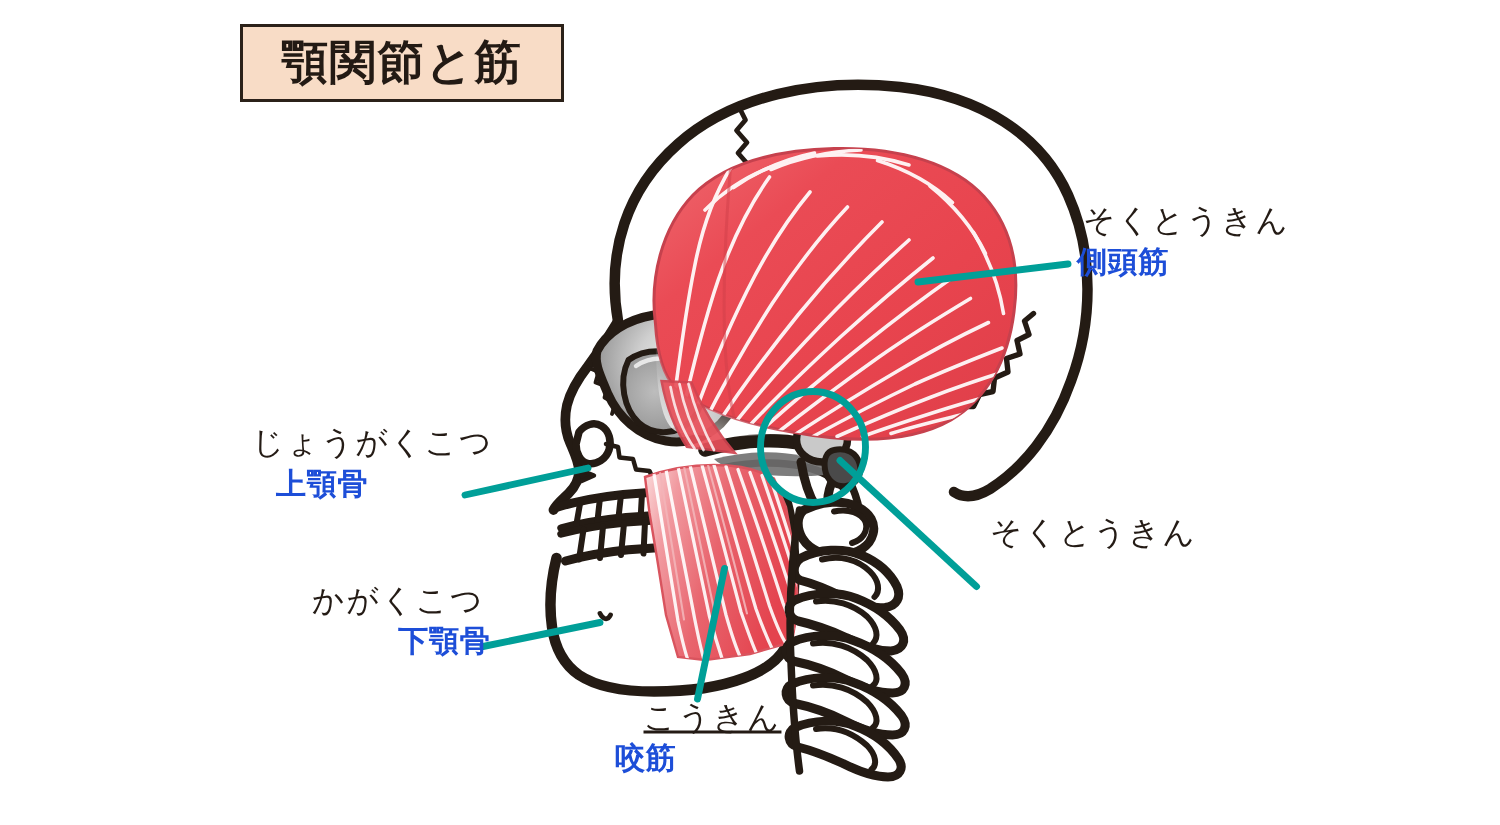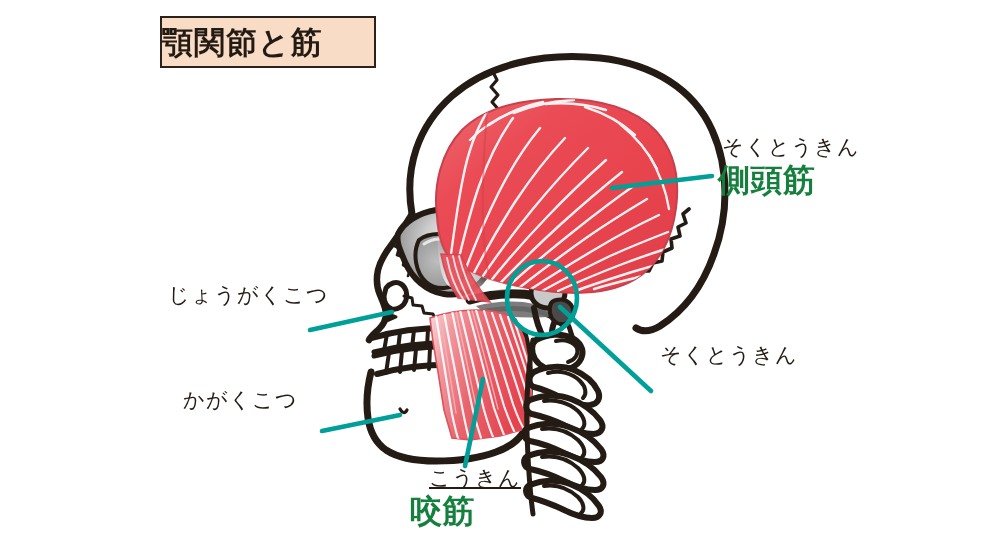--- a/index.html
+++ b/index.html
@@ -28,20 +28,21 @@
     position: absolute;
     left: 160px;
     top: 16px;
     width: 216px;
     height: 52px;
     background: #f8dcc6;
     border: 2px solid #2b2119;
     box-sizing: border-box;
     display: flex;
     align-items: center;
+    justify-content: center;
   }
   .title-plate .title-text {
     font-size: 31px;
     font-weight: bold;
     color: #231a14;
     letter-spacing: 1px;
     line-height: 1;
     white-space: nowrap;
   }
 
@@ -55,34 +56,34 @@
   .label .furigana {
     display: block;
     font-size: 21px;
     font-weight: normal;
     letter-spacing: 1.5px;
     margin-bottom: 6px;
     color: #241b15;
   }
   .label .main-term {
     display: block;
-    font-size: 32px;
+    font-size: 20px;
     font-weight: bold;
     letter-spacing: 0.5px;
-    color: #15803d;
+    color: #1d4ed8;
   }
 
   .label-temporalis   { left: 718px; top: 137px; }
   .label-temporalis .furigana { margin-left: 4px; }
 
   .label-maxilla      { left: 168px; top: 285px; text-align: left; }
   .label-maxilla .furigana { margin-right: 6px; }
   .label-maxilla .main-term { margin-left: 16px; }
 
-  .label-mandible     { left: 183px; top: 390px; text-align: right; }
+  .label-mandible     { left: 208px; top: 390px; text-align: right; }
   .label-mandible .furigana { margin-right: 4px; }
   .label-mandible .main-term { margin-left: 16px; }
 
   .label-masseter     { left: 410px; top: 468px; }
   .label-masseter .furigana { margin-left: 19px; text-decoration: underline; }
 
   .label-tmj          { left: 656px; top: 345px; }
   .label-tmj .furigana { margin-left: 4px; }
 </style>
 </head>
@@ -432,24 +433,26 @@
   <span class="title-text">顎関節と筋</span>
 </div>
 
 <div class="label label-temporalis">
   <span class="furigana">そくとうきん</span>
   <span class="main-term">側頭筋</span>
 </div>
 
 <div class="label label-maxilla">
   <span class="furigana">じょうがくこつ</span>
+  <span class="main-term">上顎骨</span>
 </div>
 
 <div class="label label-mandible">
   <span class="furigana">かがくこつ</span>
+  <span class="main-term">下顎骨</span>
 </div>
 
 <div class="label label-masseter">
   <span class="furigana">こうきん</span>
   <span class="main-term">咬筋</span>
 </div>
 
 <div class="label label-tmj">
   <span class="furigana">そくとうきん</span>
 </div>

